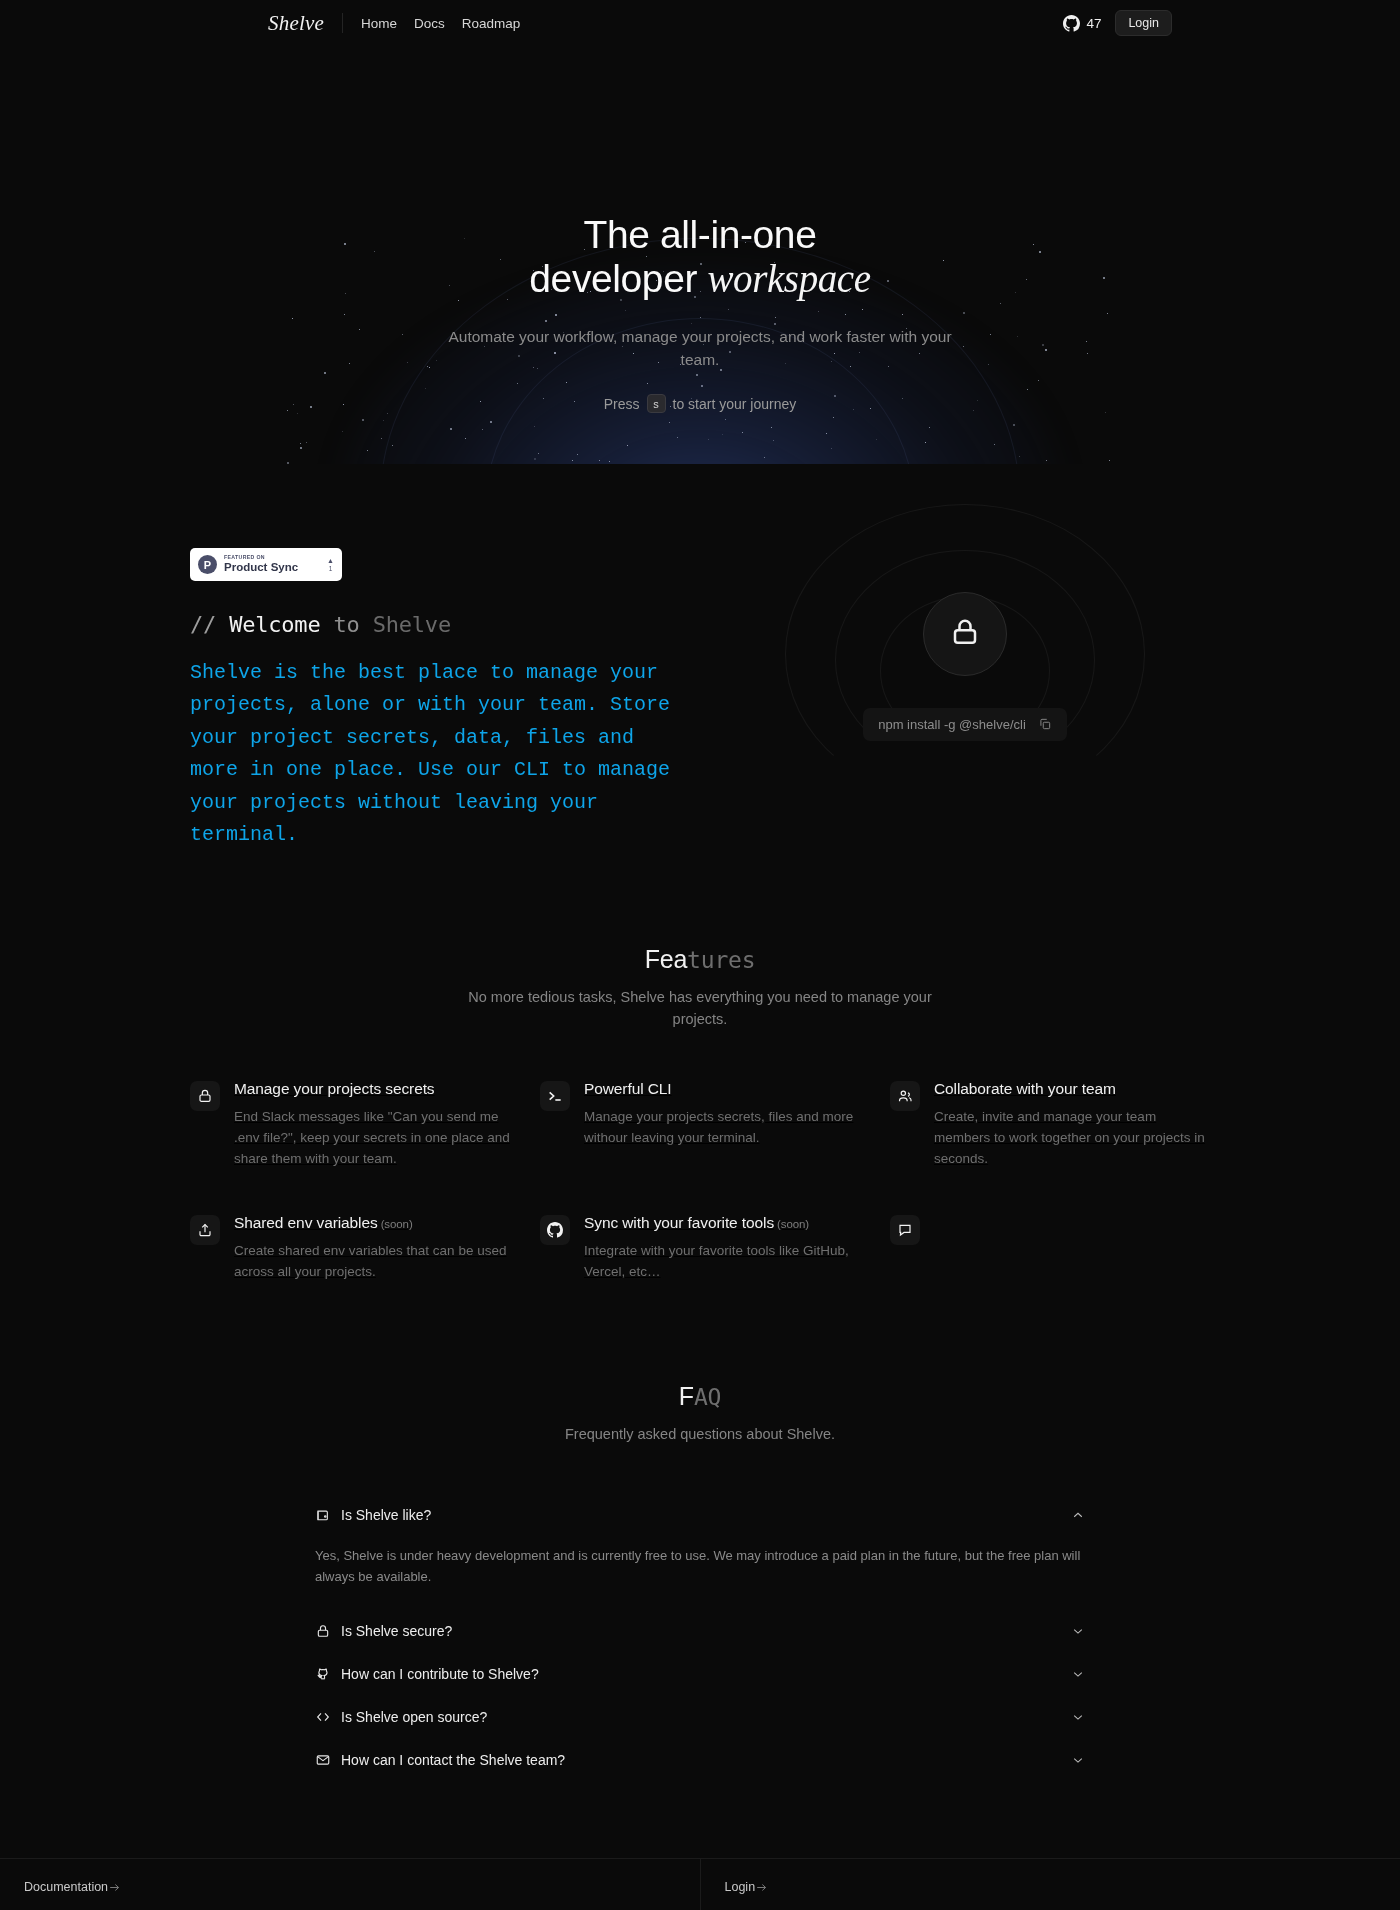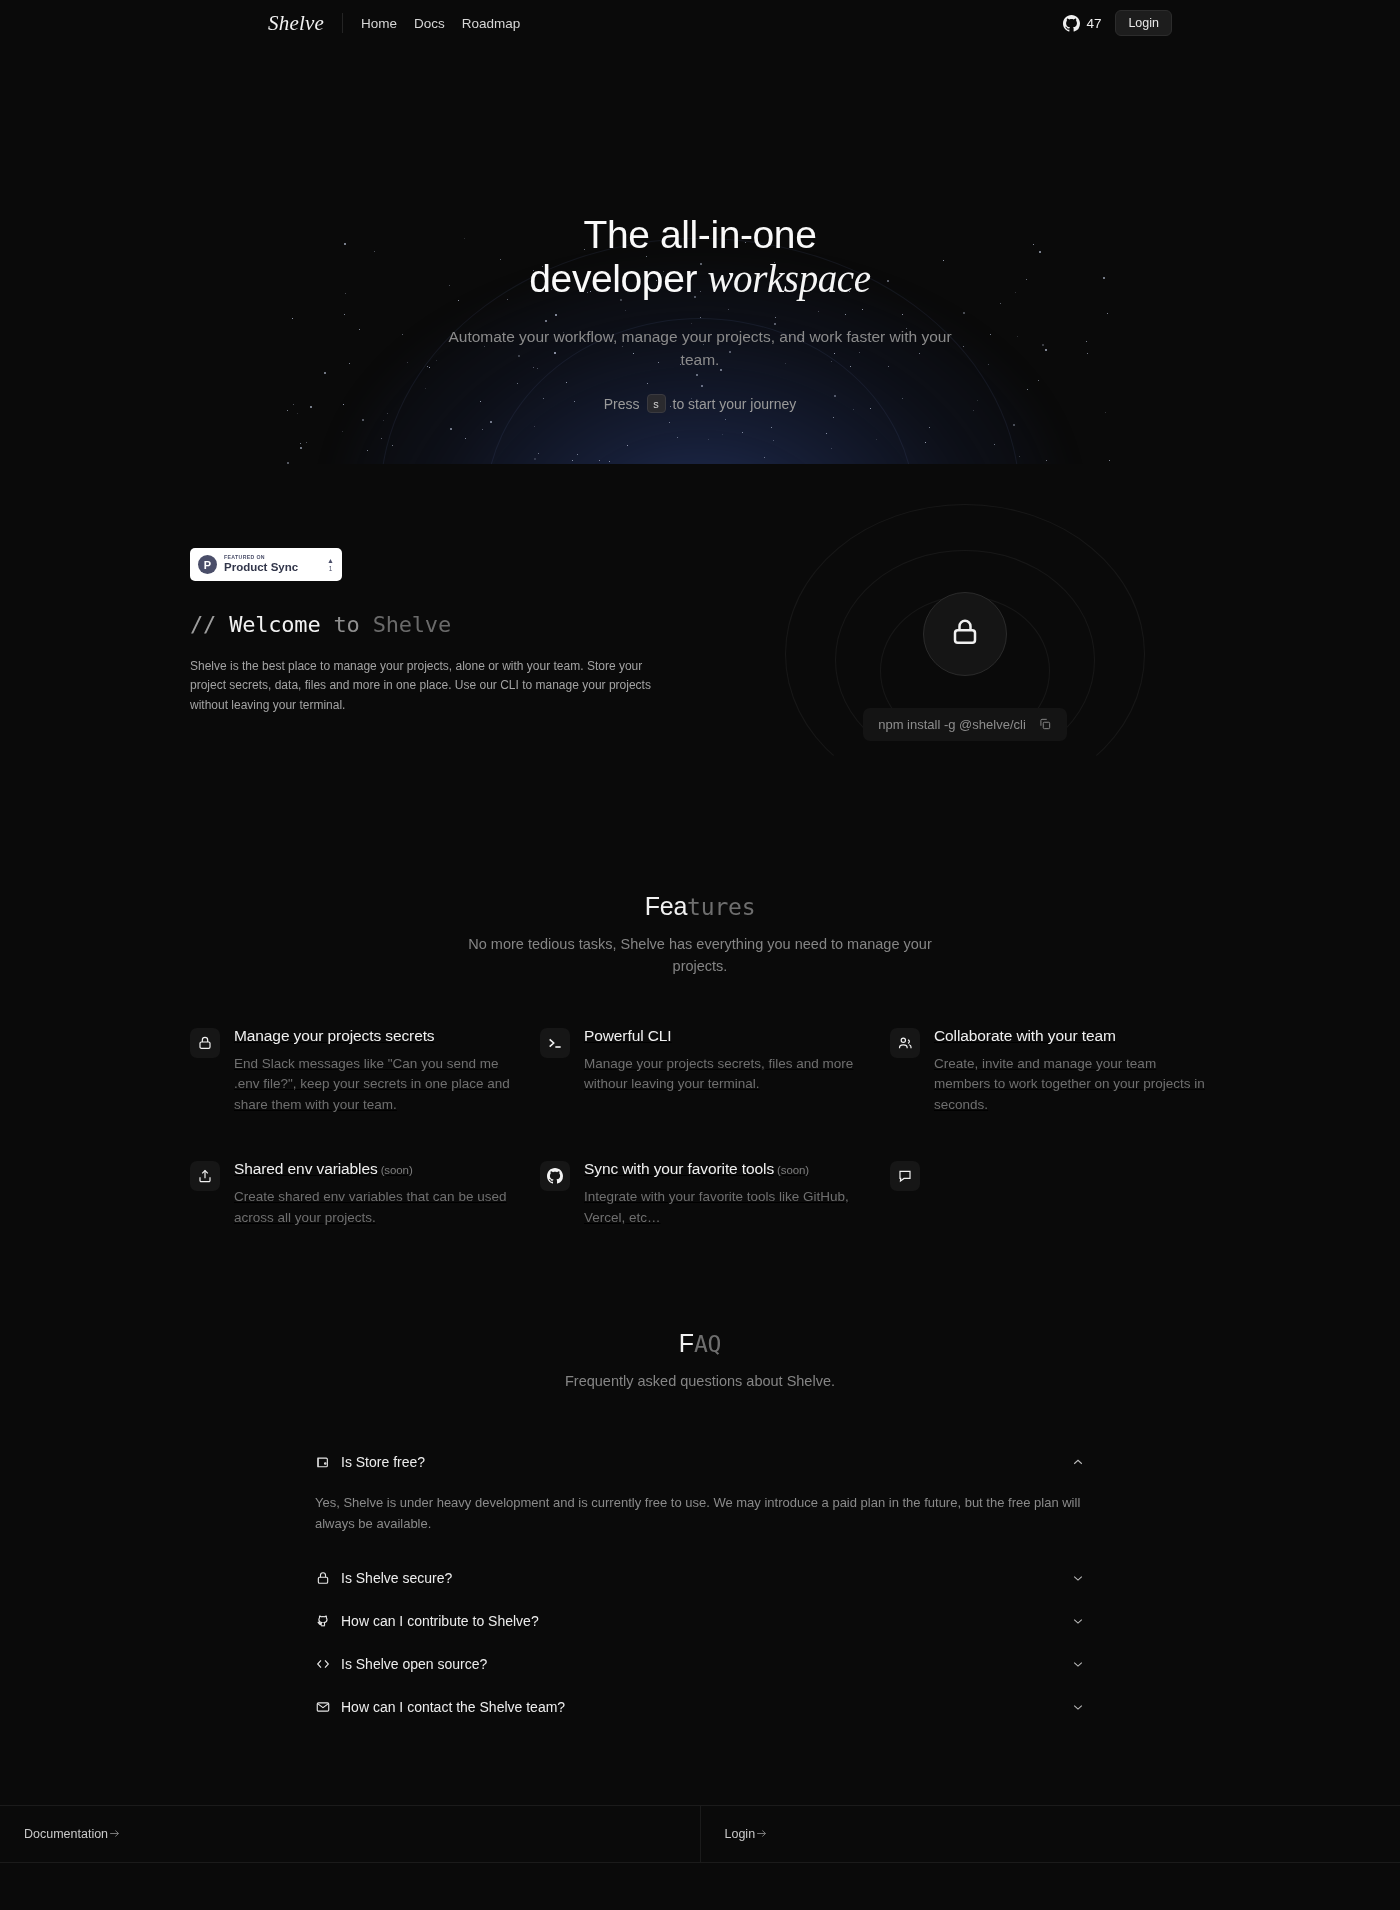--- a/index.html
+++ b/index.html
@@ -153,24 +153,25 @@
     font-family: "DejaVu Sans Mono", monospace;
     font-size: 22px;
     margin-bottom: 20px;
     letter-spacing: -0.2px;
   }
   .wh-slashes { color:#9e9e9e; }
   .wh-strong { color:#f2f2f2; }
   .wh-to { color:#8f8f8f; }
   .wh-dim { color:#6a6a6a; }
   .welcome-body {
-    font-size: 12px;
+    font-size: 20px;
     line-height: 1.62;
-    color: #a3a3a3;
+    color: #0ea5e9;
     max-width: 482px;
+    font-family: Liberation Mono, monospace;
   }
 
   .welcome-right {
     flex: 1;
     position: relative;
     height: 250px;
     display:flex; flex-direction:column; align-items:center; justify-content:center;
   }
   .rings { position:absolute; top:-44px; left:50%; transform:translateX(-50%); width:420px; height:260px; }
   .ring {
@@ -645,21 +646,21 @@
 
     <div class="faq-item">
       <div class="faq-q">
         <span class="faq-q-ico">
           <svg viewBox="0 0 24 24">
               <path d="M4.5 6.2h12.3a1.7 1.7 0 0 1 1.7 1.7v9.6a1.7 1.7 0 0 1-1.7 1.7H4.5z"></path>
               <path d="M4.5 6.2V19.2"></path>
               <circle cx="15.4" cy="14.3" r="1.1"></circle>
             </svg>
         </span>
-        <span class="faq-q-label">Is Store free?</span>
+        <span class="faq-q-label">Is Shelve like?</span>
         <span>
           <svg class="chev" viewBox="0 0 24 24">
               <path d="M5.5 15L12 9l6.5 6"></path>
             </svg>
         </span>
       </div>
       <div class="faq-a">Yes, Shelve is under heavy development and is currently free to use. We may introduce a paid plan in the future, but the free plan will always be available.</div>
     </div>
 
     <div class="faq-item">

